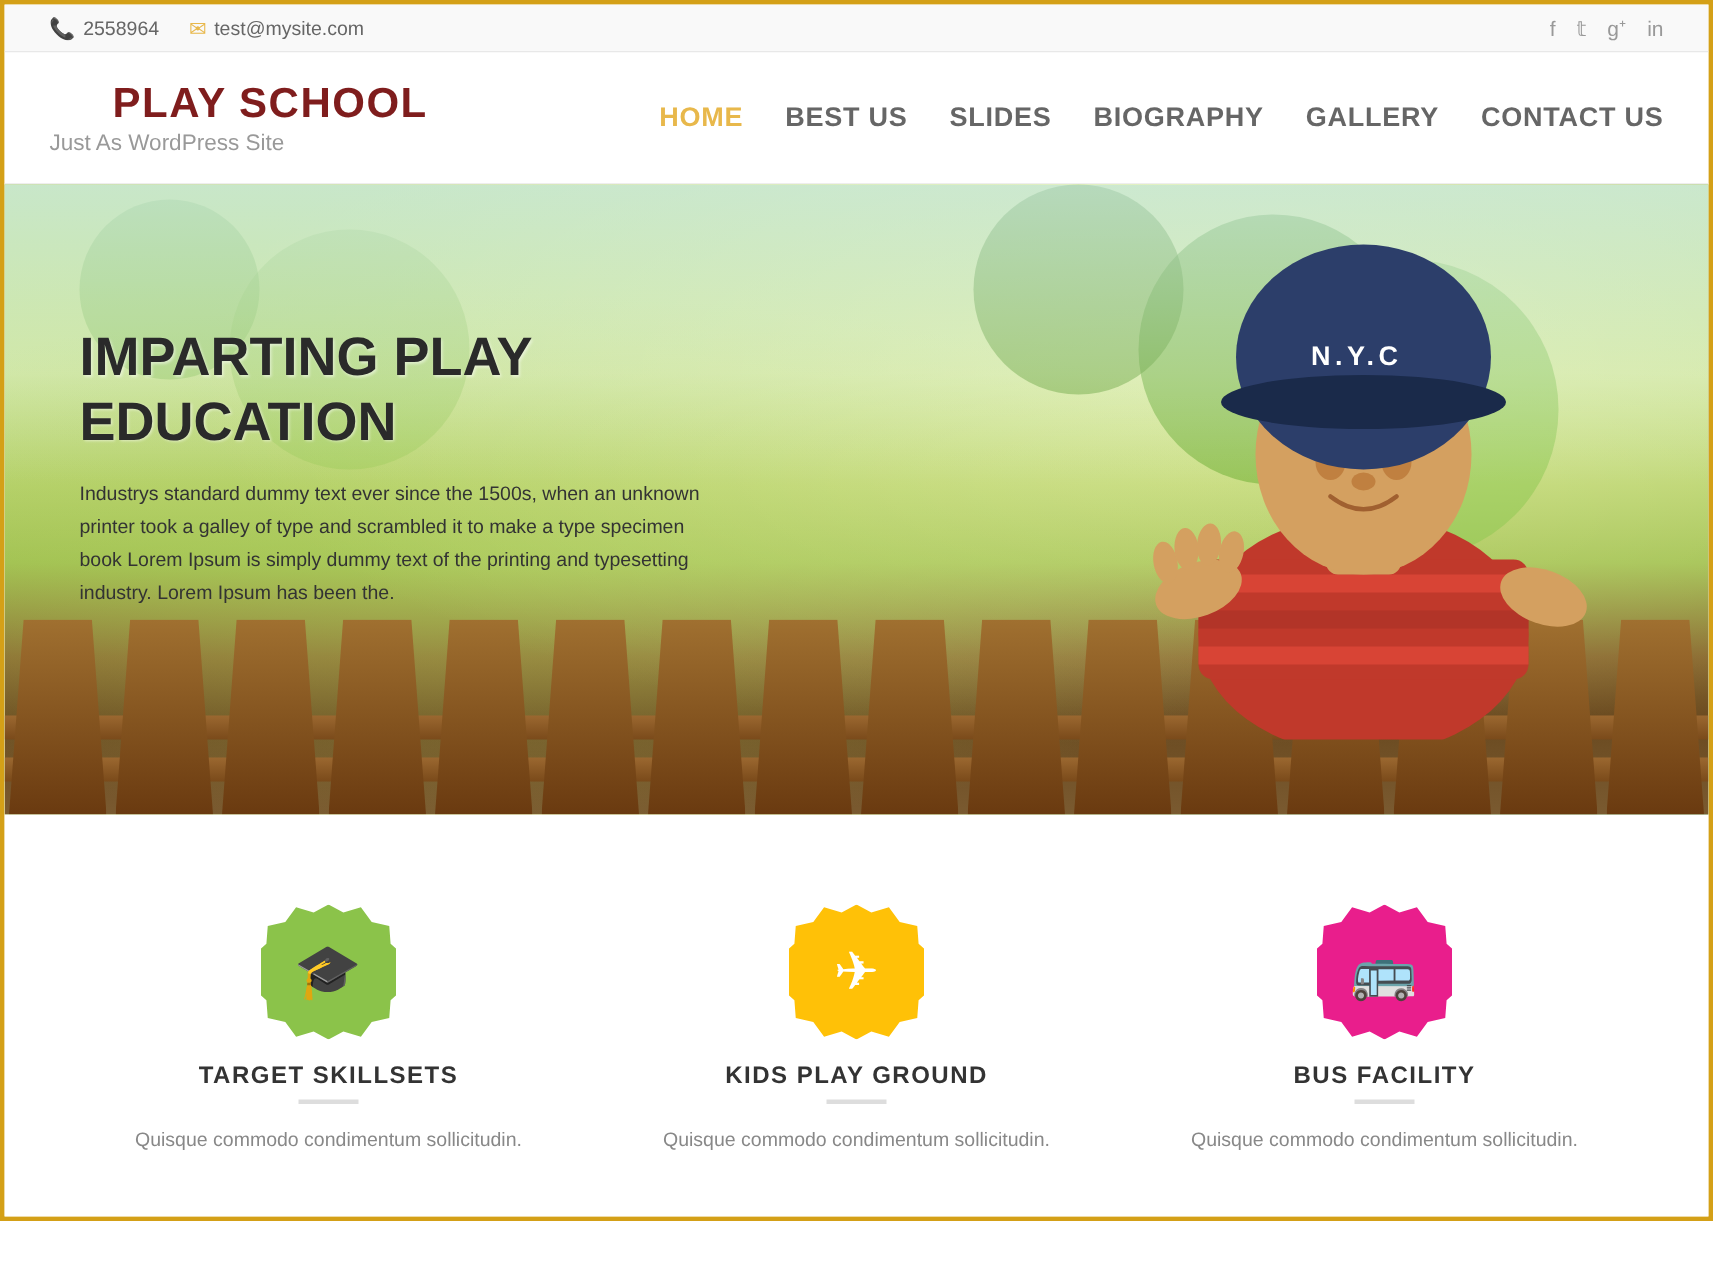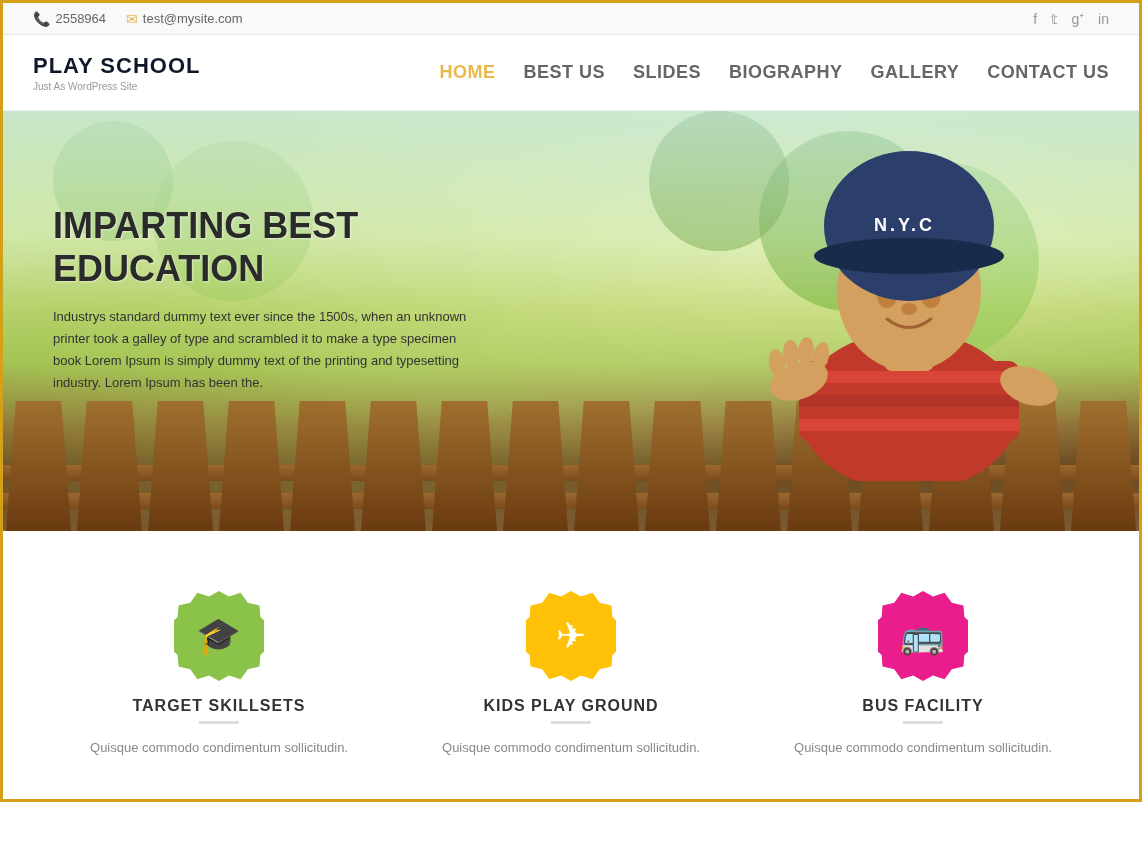--- a/index.html
+++ b/index.html
@@ -23,22 +23,22 @@
 
     
     .header {
       background: #fff;
       padding: 18px 30px;
       display: flex;
       justify-content: space-between;
       align-items: center;
       border-bottom: 1px solid #eee;
     }
-    .logo-title { font-size: 22px; font-weight: bold; color: #0f172a; letter-spacing: 1px; }
-    .logo-subtitle { font-size: 10px; color: #999; margin-top: 2px; }
+    .logo-title { font-size: 28px; font-weight: bold; color: #7f1d1d; letter-spacing: 1px; margin-left: 42px; }
+    .logo-subtitle { font-size: 15px; color: #999; margin-top: 2px; }
     .nav { display: flex; gap: 28px; align-items: center; }
     .nav a {
       text-decoration: none;
       font-size: 18px;
       font-weight: bold;
       color: #666;
       letter-spacing: 0.5px;
     }
     .nav a.active { color: #e8b84b; }
 
@@ -230,21 +230,21 @@
 
       <ellipse cx="38" cy="262" rx="8" ry="14" fill="#d4a060" transform="rotate(-10, 38, 262)"></ellipse>
       <ellipse cx="52" cy="253" rx="8" ry="14" fill="#d4a060" transform="rotate(-5, 52, 253)"></ellipse>
       <ellipse cx="67" cy="250" rx="8" ry="14" fill="#d4a060" transform="rotate(5, 67, 250)"></ellipse>
       <ellipse cx="82" cy="255" rx="8" ry="14" fill="#d4a060" transform="rotate(12, 82, 255)"></ellipse>
     </svg>
   </div>
 
   <div class="hero-content">
     <h1 class="hero-title">
-      <span>IMPARTING BEST EDUCATION</span><br>
+      <span>IMPARTING PLAY EDUCATION</span><br>
     </h1>
     <p class="hero-desc">Industrys standard dummy text ever since the 1500s, when an unknown printer took a galley of type and scrambled it to make a type specimen book Lorem Ipsum is simply dummy text of the printing and typesetting industry. Lorem Ipsum has been the.</p>
   </div>
 </div>
 
 <div class="features">
 
   <div class="feature-item">
     <div style="width:90px;height:90px;margin:0 auto 16px;display:flex;align-items:center;justify-content:center;background:#8bc34a;clip-path:polygon(50% 0%,61% 6%,74% 2%,82% 13%,95% 16%,96% 29%,106% 38%,100% 50%,106% 62%,96% 71%,95% 84%,82% 87%,74% 98%,61% 94%,50% 100%,39% 94%,26% 98%,18% 87%,5% 84%,4% 71%,-6% 62%,0% 50%,-6% 38%,4% 29%,5% 16%,18% 13%,26% 2%,39% 6%);">
       <span style="font-size:36px;color:white;">🎓</span>

